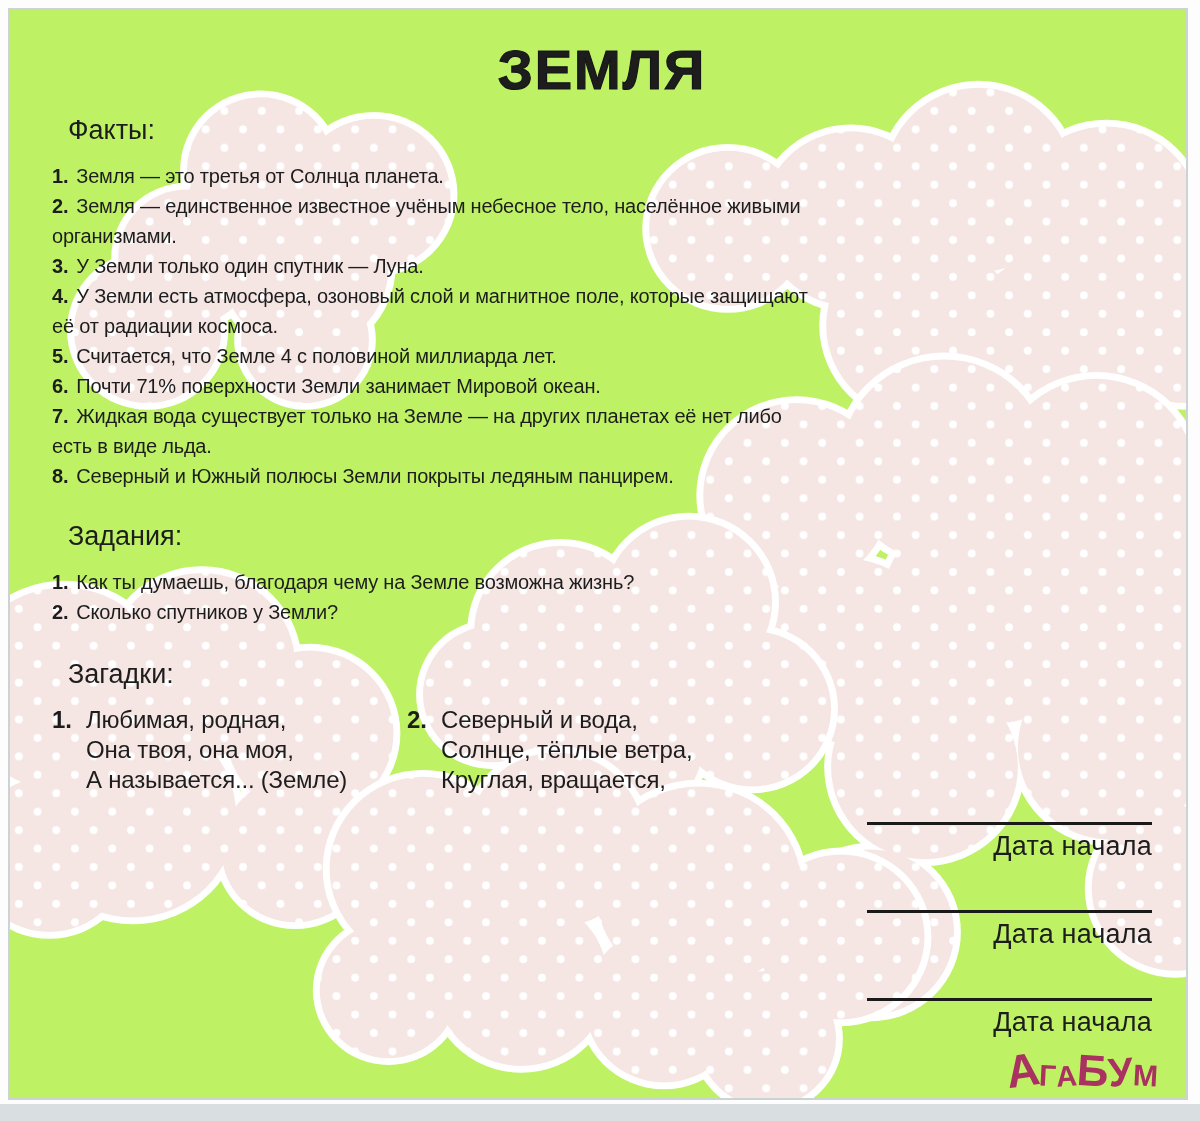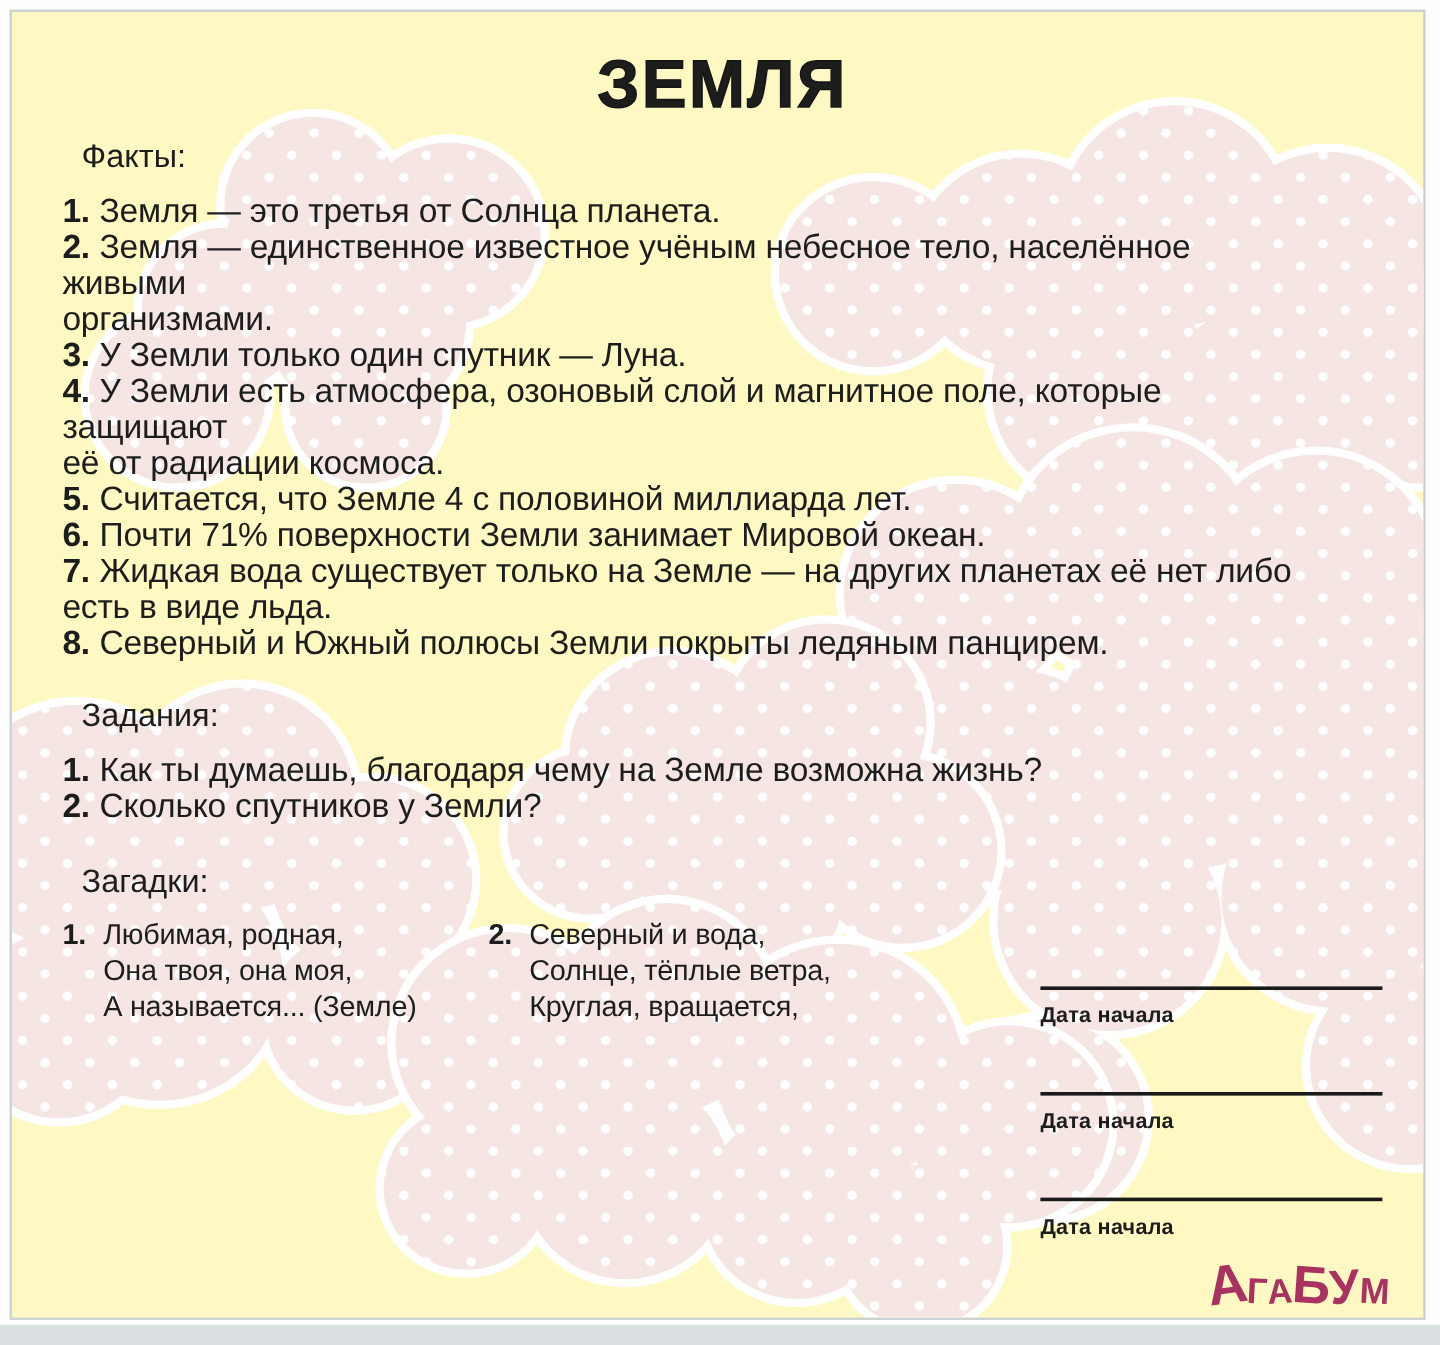--- a/index.html
+++ b/index.html
@@ -8,21 +8,21 @@
     background: #fdfdfd;
     font-family: "Liberation Sans", sans-serif;
     color: #1d1d1d;
     overflow: hidden;
   }
   .sheet {
     position: absolute; left: 8px; top: 8px;
     width: 1180px; height: 1092px;
     box-sizing: border-box;
     border: 2px solid #ccd3d5;
-    background: #fef9c3;
+    background: #bef264;
     overflow: hidden;
   }
   .table-strip {
     position: absolute; left: 0; top: 1104px;
     width: 1200px; height: 17px;
     background: #d9dee0;
   }
   .bg-svg {
     position: absolute; left: 0; top: 0;
     width: 1180px; height: 1088px;
@@ -44,21 +44,21 @@
     margin: 16px;
     font-size: 27px;
     line-height: 30px;
     font-weight: 400;
   }
   .h-facts { margin-top: 17px; }
   .h-tasks { margin-top: 30px; }
   .h-riddles { margin-top: 32px; }
   .fact, .task {
     margin: 0;
-    font-size: 28px;
+    font-size: 20px;
     line-height: 30px;
     letter-spacing: -0.2px;
   }
   .facts-list { margin-top: 2px; width: 1040px; }
   .tasks-list { margin-top: 0; }
   .num {
     font-weight: 700;
     margin-right: 8px;
   }
   .riddles-row {
@@ -78,24 +78,24 @@
     position: absolute; left: 857px; top: 812px;
     width: 285px;
   }
   .date-block { margin-bottom: 49px; }
   .date-line {
     border-top: 3px solid #1a1a1a;
     width: 285px; height: 0;
   }
   .date-label {
     margin-top: 6px;
-    text-align: left;
-    font-size: 18px;
+    text-align: right;
+    font-size: 27px;
     line-height: 30px;
-    font-weight: 700;
+    font-weight: 400;
     letter-spacing: 0.2px;
   }
   .logo {
     position: absolute; left: 977px; top: 1030px;
     width: 190px; height: 62px;
     color: #a93260;
     font-weight: 700;
     white-space: nowrap;
     text-align: center;
   }

